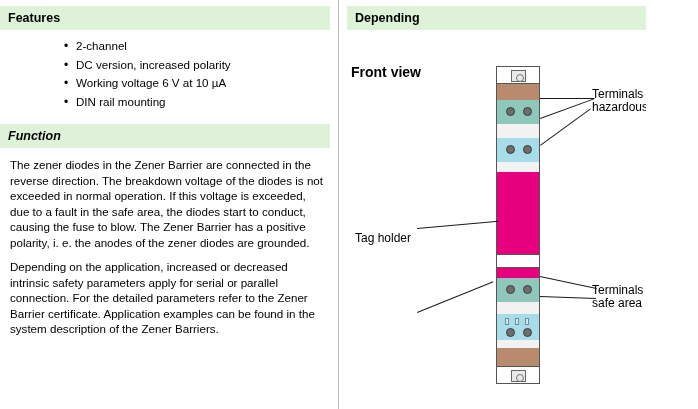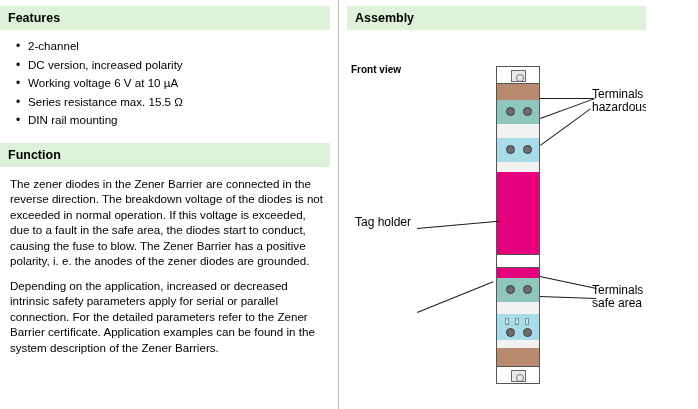--- a/index.html
+++ b/index.html
@@ -33,34 +33,35 @@
     width: 359px; height: 409px;
   }
   .section-head {
     background: #ddf2d8;
     color: #000;
     font-size: 12.5px;
     font-weight: bold;
     padding: 5px 8px 5px 8px;
   }
   .head-features { margin: 6px 0 0 0; width: 330px; }
-  .head-function { margin: 14px 0 0 0; width: 330px; }
+  .head-function { margin: 14px 0 0 0; width: 330px; font-style: italic; }
   .head-assembly { margin: 6px 0 0 8px; width: 348px; }
 
   ul.features {
     margin: 8px 0 0 0;
     padding: 0 0 0 28px;
     list-style: none;
   }
   ul.features li {
     position: relative;
     font-size: 11.6px;
     line-height: 16.5px;
     color: #000;
     margin-bottom: 2px;
+    margin-left: 48px;
   }
   ul.features li::before {
     content: "\2022";
     position: absolute;
     left: -12px;
     top: 0;
     font-size: 12px;
   }
   .body-text {
     margin: 9px 10px 0 10px;
@@ -68,34 +69,34 @@
     line-height: 15.5px;
     color: #000;
     text-align: left;
   }
   .body-text p { margin: 0 0 9px 0; }
 
   
   .front-view-label {
     position: absolute;
     left: 12px; top: 64px;
-    font-size: 10px;
+    font-size: 14px;
     font-weight: bold;
     color: #000;
   }
   .callout {
     position: absolute;
     font-size: 12px;
     line-height: 12.5px;
     color: #000;
     white-space: pre-line;
   }
   .c-term-haz { left: 253px; top: 88px; }
   .c-term-safe { left: 253px; top: 284px; }
-  .c-tag { left: 16px; top: 216px; }
+  .c-tag { left: 16px; top: 232px; }
   .c-shield { left: 16px; top: 304px; }
 
   .lead {
     position: absolute;
     background: #1a1a1a;
     height: 1px;
     transform-origin: 0 0;
   }
 
   
@@ -154,35 +155,34 @@
   <div class="divider-v"></div>
 
   <div class="col-left">
 
     <div class="section-head head-features">Features</div>
 
     <ul class="features">
       <li>2-channel</li>
       <li>DC version, increased polarity</li>
       <li>Working voltage 6 V at 10 µA</li>
-      <li>Series resistance max. 15.5 Ω</li>
       <li>DIN rail mounting</li>
     </ul>
 
     <div class="section-head head-function">Function</div>
 
     <div class="body-text">
       <p>The zener diodes in the Zener Barrier are connected in the reverse direction. The breakdown voltage of the diodes is not exceeded in normal operation. If this voltage is exceeded, due to a fault in the safe area, the diodes start to conduct, causing the fuse to blow. The Zener Barrier has a positive polarity, i. e. the anodes of the zener diodes are grounded.</p>
       <p>Depending on the application, increased or decreased intrinsic safety parameters apply for serial or parallel connection. For the detailed parameters refer to the Zener Barrier certificate. Application examples can be found in the system description of the Zener Barriers.</p>
     </div>
   </div>
 
   <div class="col-right">
 
-    <div class="section-head head-assembly">Assembly</div>
+    <div class="section-head head-assembly">Depending</div>
 
     <div class="front-view-label">Front view</div>
 
     <div class="device">
       <div class="dev-band cap-top">
         <div class="cap-top-inner"></div>
       </div>
       <div class="dev-band blk-brown1"></div>
       <div class="dev-band blk-teal1">
         <div class="screw" style="left:9px; top:7px;"></div>

